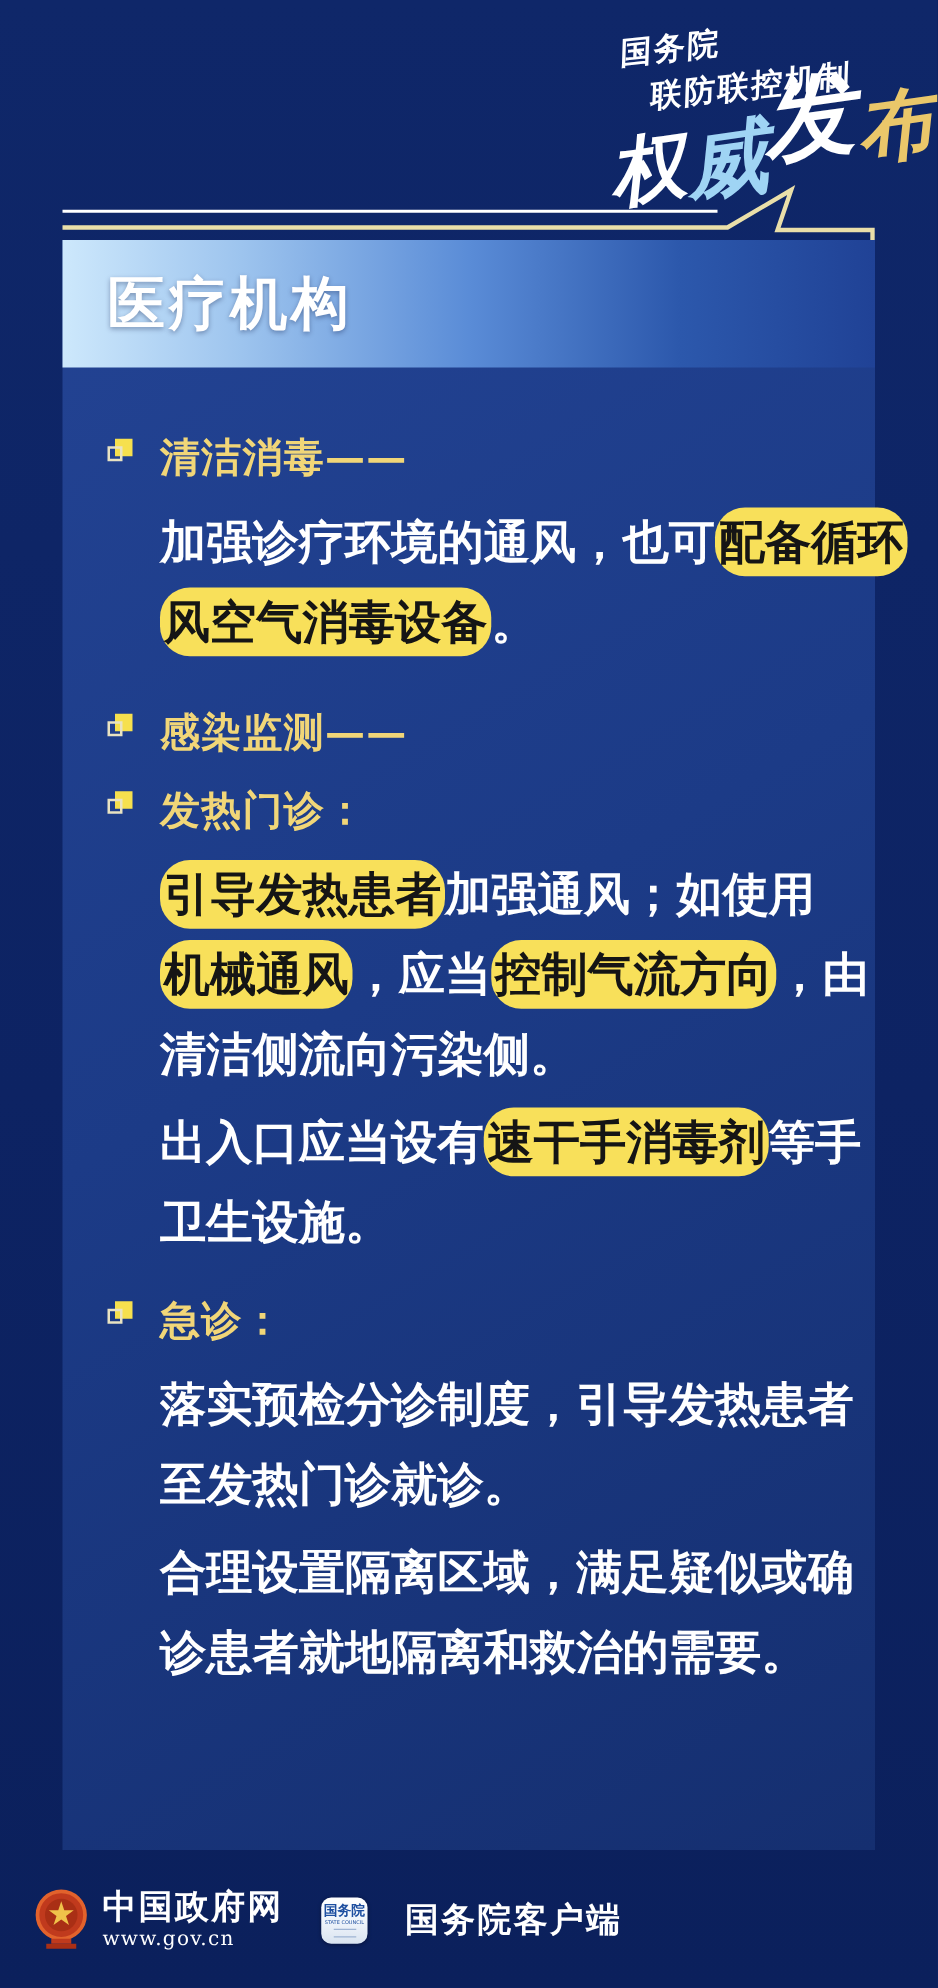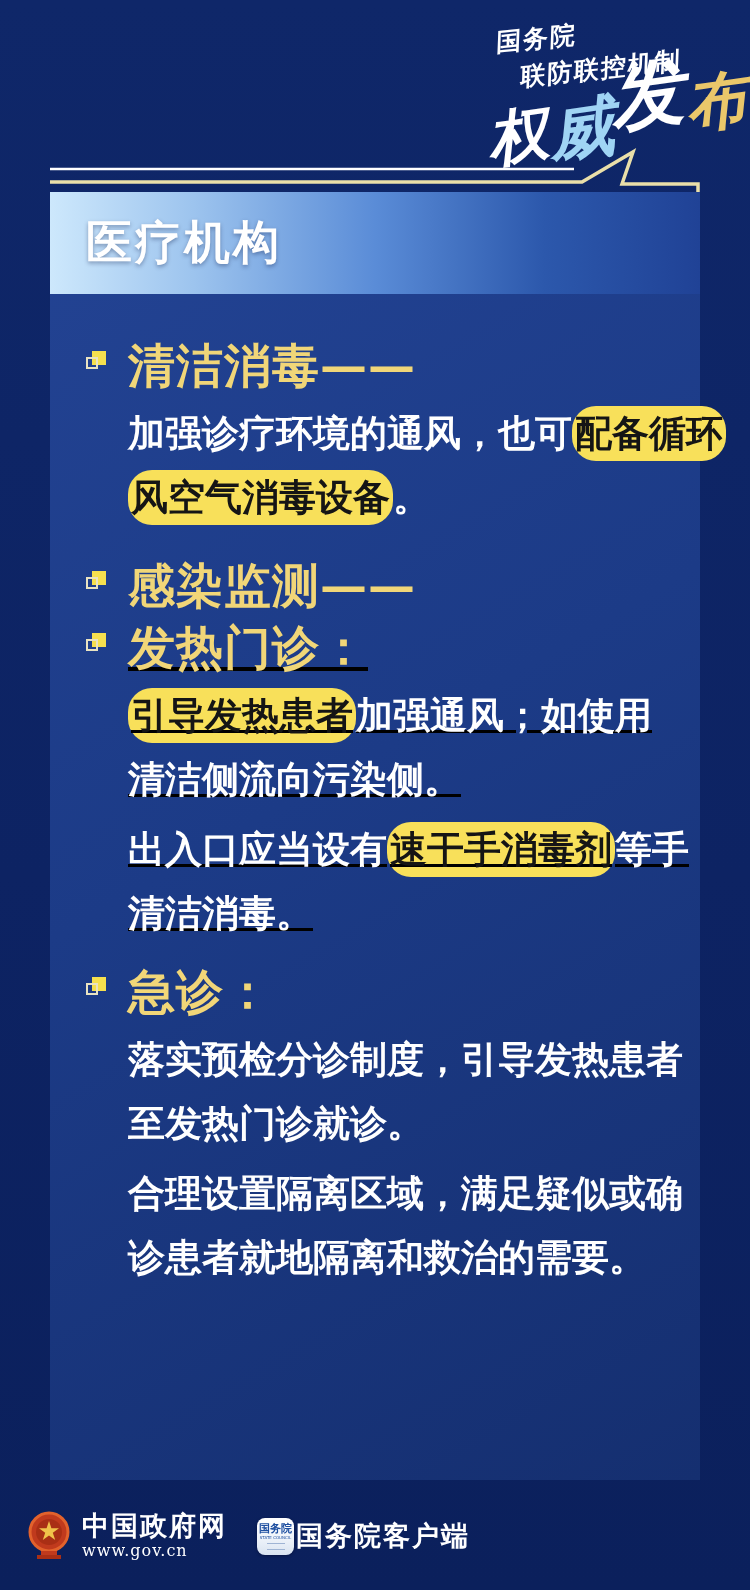--- a/index.html
+++ b/index.html
@@ -36,26 +36,26 @@
   }
   .title{
     font-family:"DejaVu Serif","Liberation Serif",serif;
     font-weight:bold;font-size:46px;color:#ffffff;letter-spacing:3px;
     text-shadow:0 2px 4px rgba(3,15,60,.35);
   }
   .content{padding:0 30px 0 78px;}
   .section{position:relative;}
   #sections .section:nth-child(1){margin-top:46px;}
   #sections .section:nth-child(2){margin-top:30px;}
-  #sections .section:nth-child(3){margin-top:4px;text-decoration:underline;}
+  #sections .section:nth-child(3){margin-top:4px;}
   #sections .section:nth-child(4){margin-top:20px;}
   .sec-heading{
     position:relative;height:52px;line-height:52px;margin:0 0 10px 0;
     font-family:"DejaVu Serif","Liberation Serif",serif;
-    font-weight:bold;font-size:47px;color:#f1d678;letter-spacing:1px;white-space:nowrap;
+    font-weight:bold;font-size:32px;color:#f1d678;letter-spacing:1px;white-space:nowrap;
   }
   .bullet{
     position:absolute;left:-36px;top:11px;width:14px;height:14px;
     background:#f6e04e;z-index:0;
   }
   .bullet::before{
     content:"";position:absolute;left:-6px;top:6px;width:12px;height:12px;
     border:2px solid #e9e3c2;box-sizing:border-box;z-index:-1;background:transparent;
   }
   .para{margin:0 0 6px 0;}
@@ -76,21 +76,21 @@
     font-size:16px;color:#ffffff;letter-spacing:1px;line-height:20px;}
   .app-icon{
     margin-left:30px;width:37px;height:37px;border-radius:8px;flex:0 0 auto;
     background:linear-gradient(180deg,#ffffff 0%,#eef3fa 55%,#d9e3f0 100%);
     display:flex;flex-direction:column;align-items:center;justify-content:center;
     box-shadow:0 1px 3px rgba(0,0,25,.4);
   }
   .app-icon .zh{font-size:11px;font-weight:bold;color:#1e4fa0;line-height:12px;letter-spacing:0;}
   .app-icon .en{font-size:4px;color:#1e4fa0;line-height:6px;letter-spacing:0;}
   .app-icon .seal{width:18px;height:5px;border-top:1px solid #9fb4d4;border-bottom:1px solid #9fb4d4;margin-top:2px;}
-  .app-name{margin-left:2px;font-size:27px;font-weight:bold;color:#ffffff;letter-spacing:2px;}
+  .app-name{margin-left:30px;font-size:27px;font-weight:bold;color:#ffffff;letter-spacing:2px;}
 </style>
 </head>
 <body>
 
 <div class="poster">
 
   <div class="brand-line brand-line1">国务院</div>
   <div class="brand-line brand-line2">联防联控机制</div>
   <div class="slogan" id="slogan"><span style="color: rgb(255, 255, 255); font-size: 60px; transform: translateY(16px);">权</span><span style="color: rgb(159, 212, 244); font-size: 66px; transform: translateY(20px);">威</span><span style="color: rgb(255, 255, 255); font-size: 74px; transform: translateY(-2px);">发</span><span style="color: rgb(234, 199, 106); font-size: 62px; transform: translateY(10px);">布</span></div>
 
@@ -111,25 +111,26 @@
             <div class="line"><span class="hl">风空气消毒设备</span><span>。</span></div>
           </div>
         </div>
         <div class="section">
           <div class="sec-heading"><span class="bullet"></span>感染监测——</div>
         </div>
         <div class="section">
           <div class="sec-heading"><span class="bullet"></span>发热门诊：</div>
           <div class="para">
             <div class="line"><span class="hl">引导发热患者</span><span>加强通风；如使用</span></div>
+            <div class="line"><span class="hl">机械通风</span><span>，应当</span><span class="hl">控制气流方向</span><span>，由</span></div>
             <div class="line"><span>清洁侧流向污染侧。</span></div>
           </div>
           <div class="para">
             <div class="line"><span>出入口应当设有</span><span class="hl">速干手消毒剂</span><span>等手</span></div>
-            <div class="line"><span>清洁消毒。</span></div>
+            <div class="line"><span>卫生设施。</span></div>
           </div>
         </div>
         <div class="section">
           <div class="sec-heading"><span class="bullet"></span>急诊：</div>
           <div class="para">
             <div class="line"><span>落实预检分诊制度，引导发热患者</span></div>
             <div class="line"><span>至发热门诊就诊。</span></div>
           </div>
           <div class="para">
             <div class="line"><span>合理设置隔离区域，满足疑似或确</span></div>

